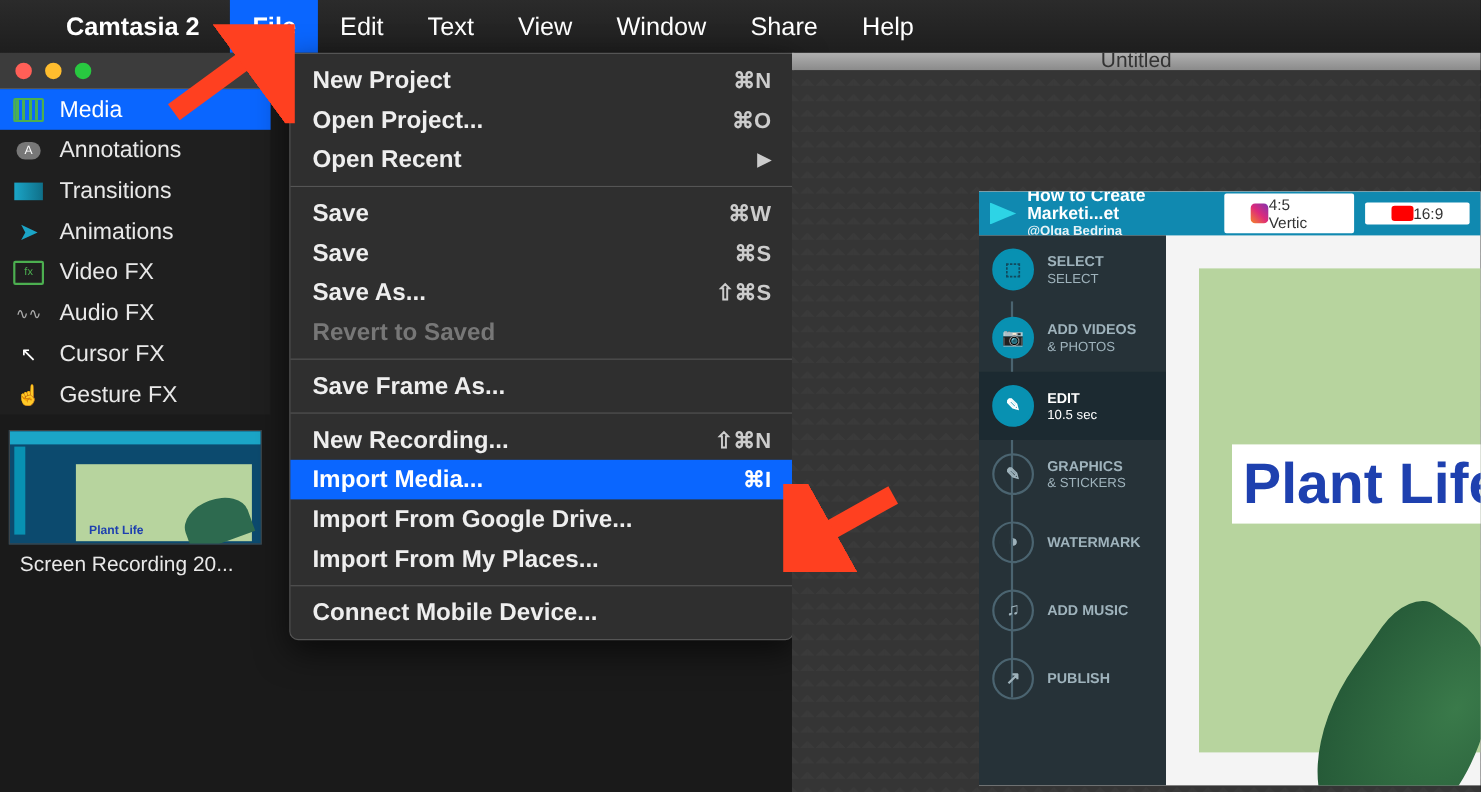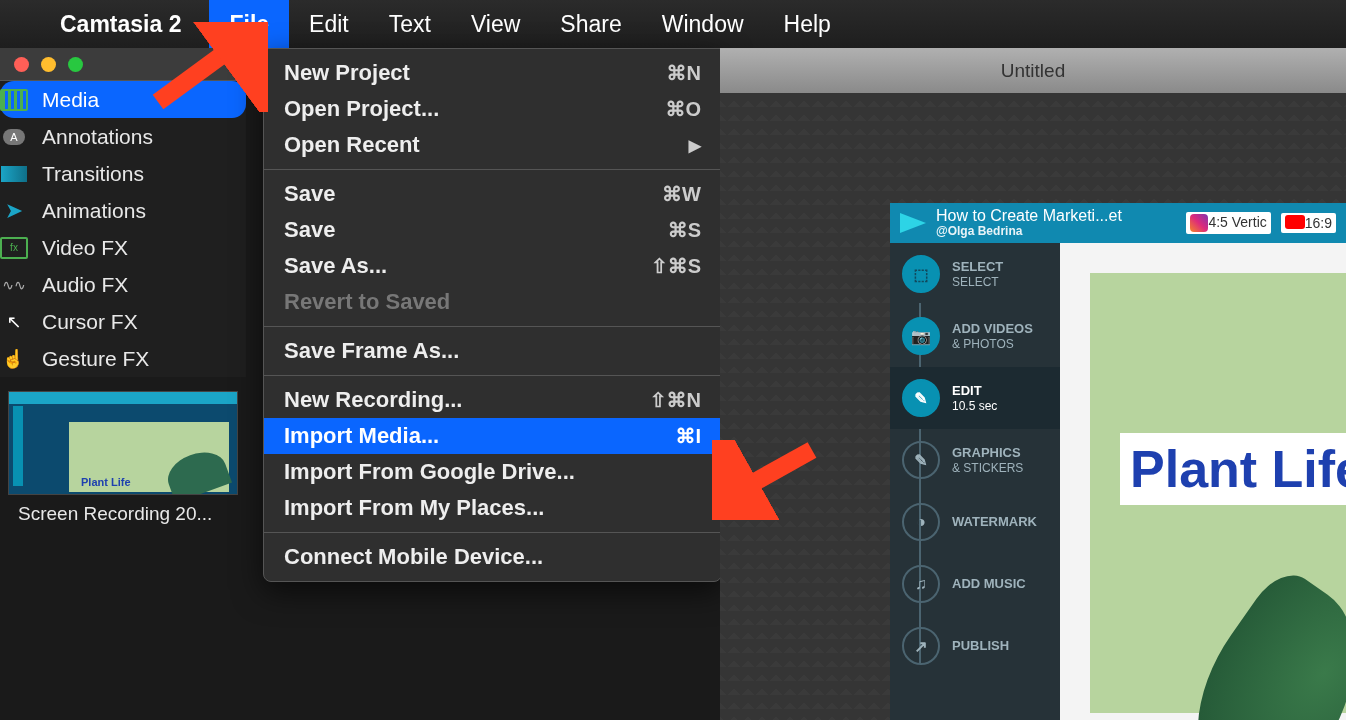--- a/index.html
+++ b/index.html
@@ -8,21 +8,21 @@
 .menubar .app{font-weight:700;margin-right:28px;}
 .menubar .mitem{padding:0 20px;height:100%;display:flex;align-items:center;cursor:default;}
 .menubar .mitem.active{background:#0a66ff;font-weight:bold;}
 .left-panel{position:absolute;left:0;top:48px;width:246px;}
 .traffic{height:32px;display:flex;align-items:center;gap:12px;padding-left:14px;background:#3c3c3c;border-bottom:1px solid #555;}
 .traffic span{width:15px;height:15px;border-radius:50%;}
 .tl-red{background:#ff5f57;}
 .tl-yellow{background:#ffbd2e;}
 .tl-green{background:#28c840;}
 .side{background:#1f1f1f;}
-.side-item{height:37px;display:flex;align-items:center;gap:14px;color:#e8e8e8;font-size:21px;border-radius:14px;}
+.side-item{height:37px;display:flex;align-items:center;gap:14px;padding-left:12px;color:#e8e8e8;font-size:21px;}
 .side-item.selected{background:#0a66ff;color:#fff;}
 .side-item .icon{width:28px;height:22px;display:flex;align-items:center;justify-content:center;}
 .icon-film{width:26px;height:18px;border:2px solid #4caf50;border-radius:2px;background:repeating-linear-gradient(90deg,#4caf50 0 3px,transparent 3px 6px);}
 .icon-annot{width:22px;height:16px;background:#777;border-radius:8px;color:#fff;font-size:11px;display:flex;align-items:center;justify-content:center;}
 .icon-trans{width:26px;height:16px;background:linear-gradient(90deg,#1ba5c7,#0f6f88);}
 .icon-anim{color:#1ba5c7;font-size:22px;}
 .icon-vfx{width:26px;height:18px;border:2px solid #4caf50;border-radius:2px;position:relative;}
 .icon-vfx:after{content:"fx";position:absolute;inset:0;display:flex;align-items:center;justify-content:center;font-size:10px;color:#4caf50;}
 .icon-afx{color:#aaa;font-size:14px;}
 .icon-cursor{color:#fff;font-size:18px;}
@@ -36,29 +36,29 @@
 .media-caption{color:#e8e8e8;font-size:19px;padding:4px 12px 0 18px;white-space:nowrap;overflow:hidden;text-overflow:ellipsis;width:220px;}
 .dropdown{position:absolute;left:263px;top:48px;width:457px;background:#2f2f2f;border:1px solid #555;border-radius:0 0 8px 8px;box-shadow:0 10px 30px rgba(0,0,0,.6);padding:6px 0;}
 .dropdown .row{height:36px;display:flex;align-items:center;justify-content:space-between;padding:0 20px;color:#eee;font-size:22px;font-weight:bold;}
 .dropdown .row.highlight{background:#0a66ff;color:#fff;align-items:center;}
 .dropdown .row.disabled{color:#777;}
 .dropdown .sep{height:1px;background:#555;margin:6px 0;}
 .dropdown .shortcut{color:#ccc;font-size:20px;}
 .dropdown .row.highlight .shortcut{color:#fff;}
 .dropdown .arrow{color:#ccc;font-size:16px;}
 .right-area{position:absolute;left:720px;top:48px;right:0;bottom:0;display:flex;flex-direction:column;}
-.right-title{height:45px;background:linear-gradient(#b0b0b0,#8a8a8a);display:flex;align-items:center;justify-content:center;font-size:19px;color:#333;}
+.right-title{height:16px;background:linear-gradient(#b0b0b0,#8a8a8a);display:flex;align-items:center;justify-content:center;font-size:19px;color:#333;}
 .right-body{flex:1;background:#353535;background-image:linear-gradient(45deg,#3a3a3a 25%,transparent 25%),linear-gradient(-45deg,#3a3a3a 25%,transparent 25%);background-size:14px 14px;position:relative;}
 .canvas{position:absolute;left:170px;top:110px;right:0;height:540px;background:#f4f4f4;overflow:hidden;}
 .canvas .topbar{height:40px;background:#1089b0;display:flex;align-items:center;color:#fff;font-size:16px;}
 .canvas .topbar .play{width:26px;height:20px;background:#2dd4e6;margin:0 10px;clip-path:polygon(0 0,0 100%,100% 50%);}
-.canvas .topbar .title{font-weight:400;line-height:1;}
+.canvas .topbar .title{font-weight:700;line-height:1;}
 .canvas .topbar .author{font-size:12px;opacity:.9;font-weight:bold;}
 .canvas .topbar .sp{flex:1;}
-.canvas .topbar .chip{background:#fff;color:#333;padding:2px 4px;border-radius:2px;font-size:14px;margin-right:10px;display:flex;align-items:flex-start;gap:0;}
+.canvas .topbar .chip{background:#fff;color:#333;padding:2px 24px;border-radius:2px;font-size:14px;margin-right:10px;display:flex;align-items:center;gap:0;}
 .canvas .topbar .ig{width:18px;height:18px;background:linear-gradient(45deg,#f58529,#dd2a7b,#8134af);border-radius:4px;}
 .canvas .topbar .yt{width:20px;height:14px;background:#ff0000;border-radius:3px;position:relative;}
 .canvas .steps{position:absolute;left:0;top:40px;width:170px;bottom:0;background:#263238;}
 .canvas .step{height:62px;display:flex;align-items:center;gap:12px;padding-left:12px;color:#9fb3bc;font-size:13px;font-weight:700;position:relative;}
 .canvas .step .circ{width:34px;height:34px;border:2px solid #4b6470;border-radius:50%;display:flex;align-items:center;justify-content:center;color:#9fb3bc;font-size:16px;}
 .canvas .step.active .circ{background:#0891b2;border-color:#0891b2;color:#fff;}
 .canvas .step.done .circ{background:#0891b2;border-color:#0891b2;color:#114a5e;}
 .canvas .step.active{background:#1c2a31;color:#fff;}
 .canvas .step.active:after{content:"";position:absolute;right:-12px;top:50%;transform:translateY(-50%);border:12px solid transparent;border-right-color:#f4f4f4;}
 .canvas .step .txt{line-height:1.2;}
@@ -76,22 +76,22 @@
 <body>
 
 <div class="menubar">
   <div class="apple"></div>
   <div class="app">Camtasia 2</div>
   <div id="menubar-items" style="display: flex; height: 100%;">
       <div class="mitem active">File</div>
       <div class="mitem">Edit</div>
       <div class="mitem">Text</div>
       <div class="mitem">View</div>
+      <div class="mitem">Window</div>
       <div class="mitem">Share</div>
-      <div class="mitem">Window</div>
       <div class="mitem">Help</div>
     </div>
 </div>
 
 <div class="left-panel">
   <div class="traffic">
     <span class="tl-red"></span>
     <span class="tl-yellow"></span>
     <span class="tl-green"></span>
   </div>

